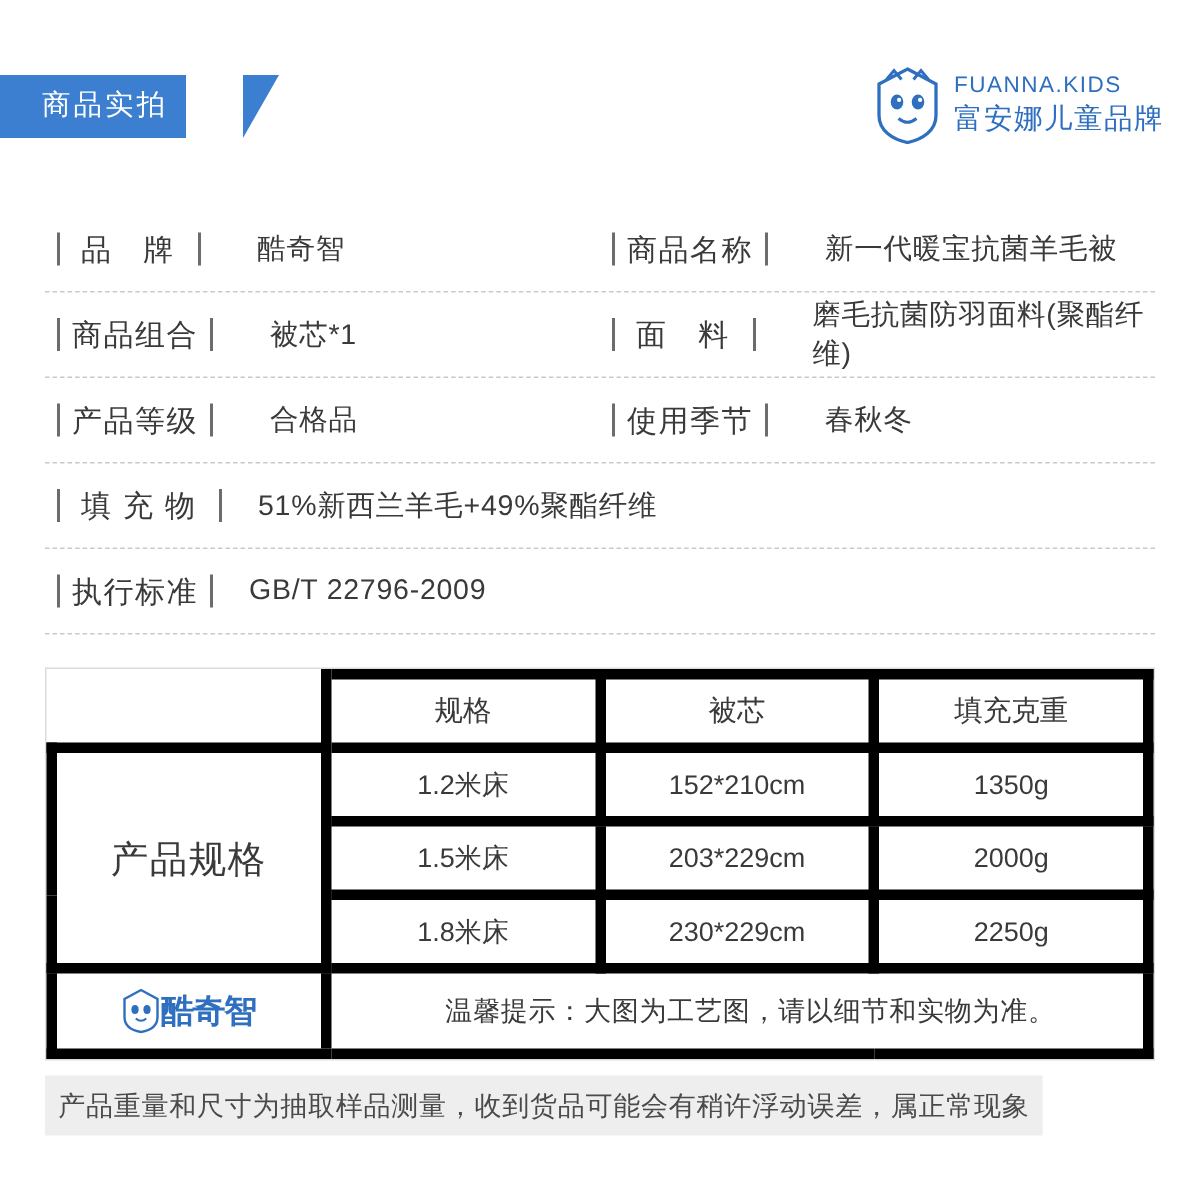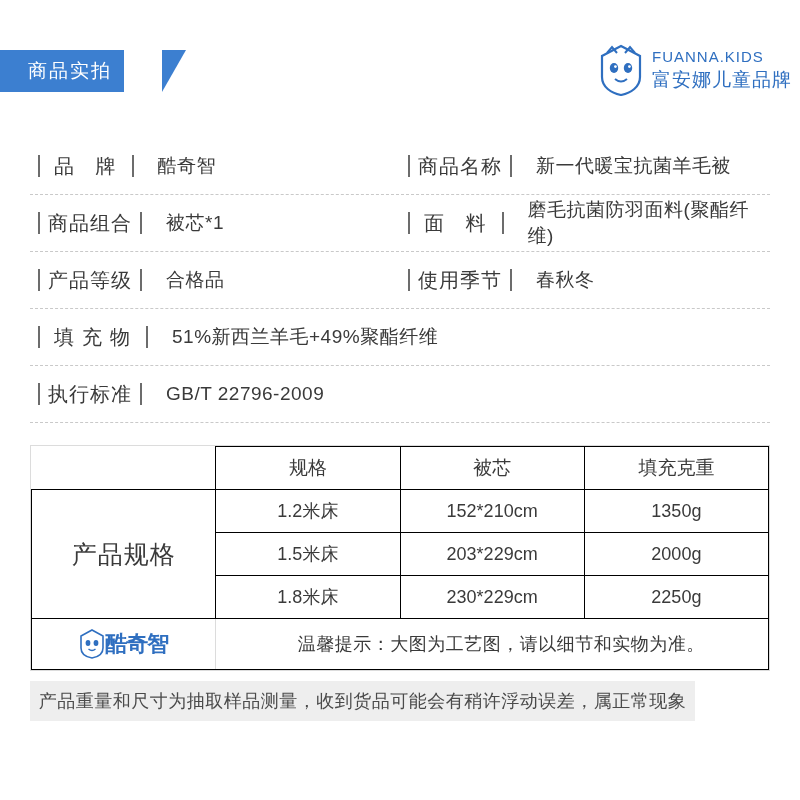--- a/index.html
+++ b/index.html
@@ -39,21 +39,21 @@
     left: 162px;
     top: 50px;
     width: 0;
     height: 0;
     border-top: 42px solid #3c7fd0;
     border-right: 24px solid transparent;
   }
 
   .brand {
     position: absolute;
-    right: 8px;
+    right: 24px;
     top: 44px;
     display: flex;
     align-items: center;
   }
   .brand-logo {
     width: 46px;
     height: 52px;
     position: relative;
     margin-right: 8px;
   }
@@ -88,21 +88,21 @@
     min-height: 56px;
   }
   .spec-row:first-child {
     border-top: 0;
   }
   .spec-cell {
     display: flex;
     align-items: center;
     min-height: 56px;
   }
-  .spec-cell.half { width: 50%; box-sizing: border-box; }
+  .spec-cell.half { width: 50%; box-sizing: border-box; gap: 14px; }
   .spec-cell.full { width: 100%; box-sizing: border-box; }
 
   .spec-label {
     display: flex;
     align-items: center;
     font-size: 20px;
     color: #3a3a3a;
     white-space: nowrap;
   }
   .bar {
@@ -133,21 +133,21 @@
     width: 740px;
     border: 1px solid #dcdcdc;
     box-sizing: border-box;
   }
   .tbl {
     border-collapse: collapse;
     width: 100%;
     table-layout: fixed;
   }
   .tbl td {
-    border: 1px solid #000000;
+    border: 7px solid #000000;
     text-align: center;
     font-size: 18px;
     color: #3a3a3a;
     height: 42px;
     padding: 0 6px;
   }
   .tbl td.hdr {
     font-size: 19px;
   }
   .tbl td.leftcell {

